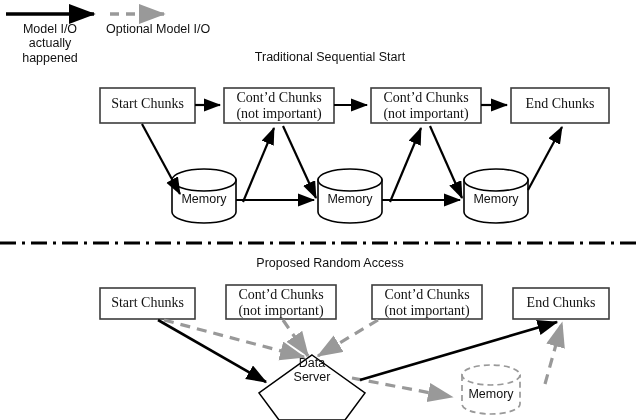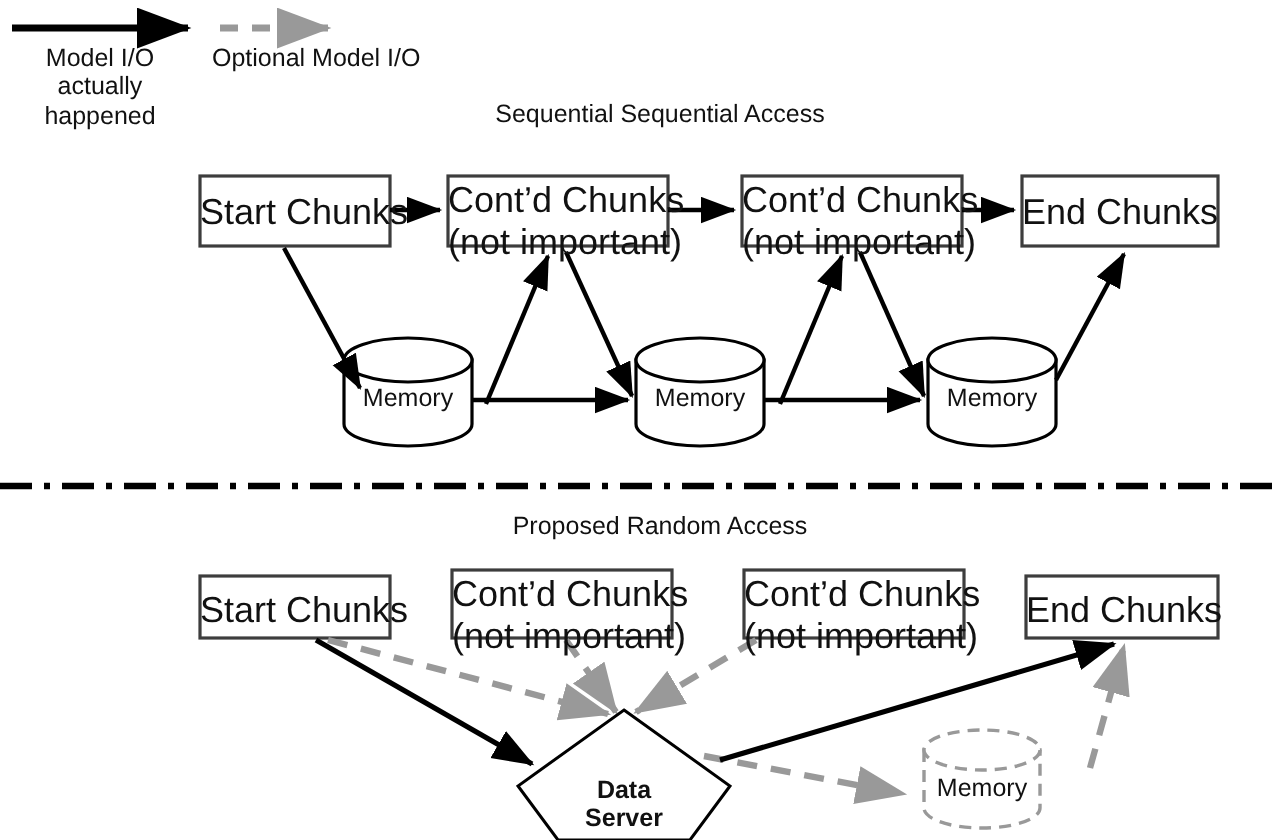--- a/index.html
+++ b/index.html
@@ -35,22 +35,23 @@
   }
   .legend-text {
     font-size: 12.5px;
     color: #111111;
   }
   .section-title {
     font-size: 12.5px;
     color: #111111;
   }
   .box-text {
-    font-size: 18px;
+    font-size: 14px;
     color: #111111;
+    font-family: Liberation Serif, serif;
   }
   .cyl-text {
     font-size: 12.5px;
     color: #111111;
   }
   .cyl-text-ghost {
     font-size: 12.5px;
     color: #111111;
   }
   .pent-text {
@@ -158,21 +159,21 @@
 
       <line x1="360" y1="380" x2="557" y2="322" stroke="#000000" stroke-width="2.6" marker-end="url(#ah-black)"></line>
     </g>
   </svg>
 
   <div class="lbl legend-text" style="left:0px; top:22px; width:100px;">Model I/O
 actually
 happened</div>
   <div class="lbl legend-text" style="left:106px; top:22px; width:160px; text-align:left;">Optional Model I/O</div>
 
-  <div class="lbl section-title" style="left:230px; top:50px; width:200px;">Sequential Sequential Access</div>
+  <div class="lbl section-title" style="left:230px; top:50px; width:200px;">Traditional Sequential Start</div>
 
   <div class="lbl box-text" style="left:100px; top:96px; width:95px;">Start Chunks</div>
   <div class="lbl box-text" style="left:224px; top:90px; width:110px;">Cont’d Chunks
 (not important)</div>
   <div class="lbl box-text" style="left:371px; top:90px; width:110px;">Cont’d Chunks
 (not important)</div>
   <div class="lbl box-text" style="left:511px; top:96px; width:98px;">End Chunks</div>
 
   <div class="lbl cyl-text" style="left:172px; top:192px; width:64px;">Memory</div>
   <div class="lbl cyl-text" style="left:318px; top:192px; width:64px;">Memory</div>
@@ -180,18 +181,18 @@
 
   <div class="lbl section-title" style="left:235px; top:256px; width:190px;text-align:center;">Proposed Random Access</div>
 
   <div class="lbl box-text" style="left:100px; top:295px; width:95px;">Start Chunks</div>
   <div class="lbl box-text" style="left:226px; top:287px; width:110px;">Cont’d Chunks
 (not important)</div>
   <div class="lbl box-text" style="left:372px; top:287px; width:110px;">Cont’d Chunks
 (not important)</div>
   <div class="lbl box-text" style="left:513px; top:295px; width:96px;">End Chunks</div>
 
-  <div class="lbl pent-text" style="left:270px; top:388px; width:84px;font-weight:bold;">Data
+  <div class="lbl pent-text" style="left:270px; top:356px; width:84px;">Data
 Server</div>
 
   <div class="lbl cyl-text-ghost" style="left:459px; top:387px; width:64px;">Memory</div>
 
 </div>
 
 </body></html>

